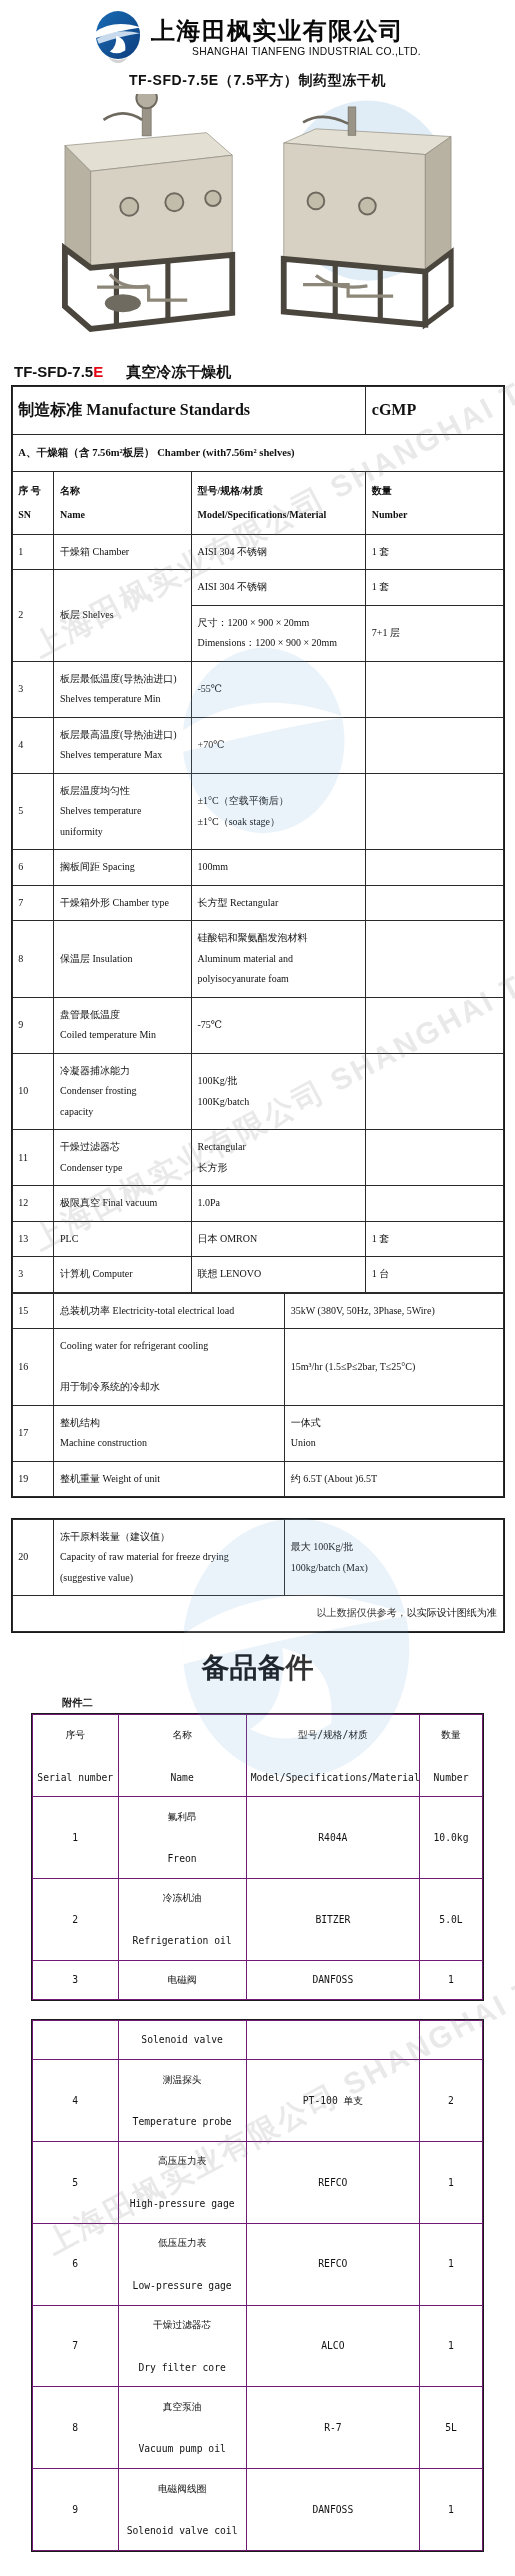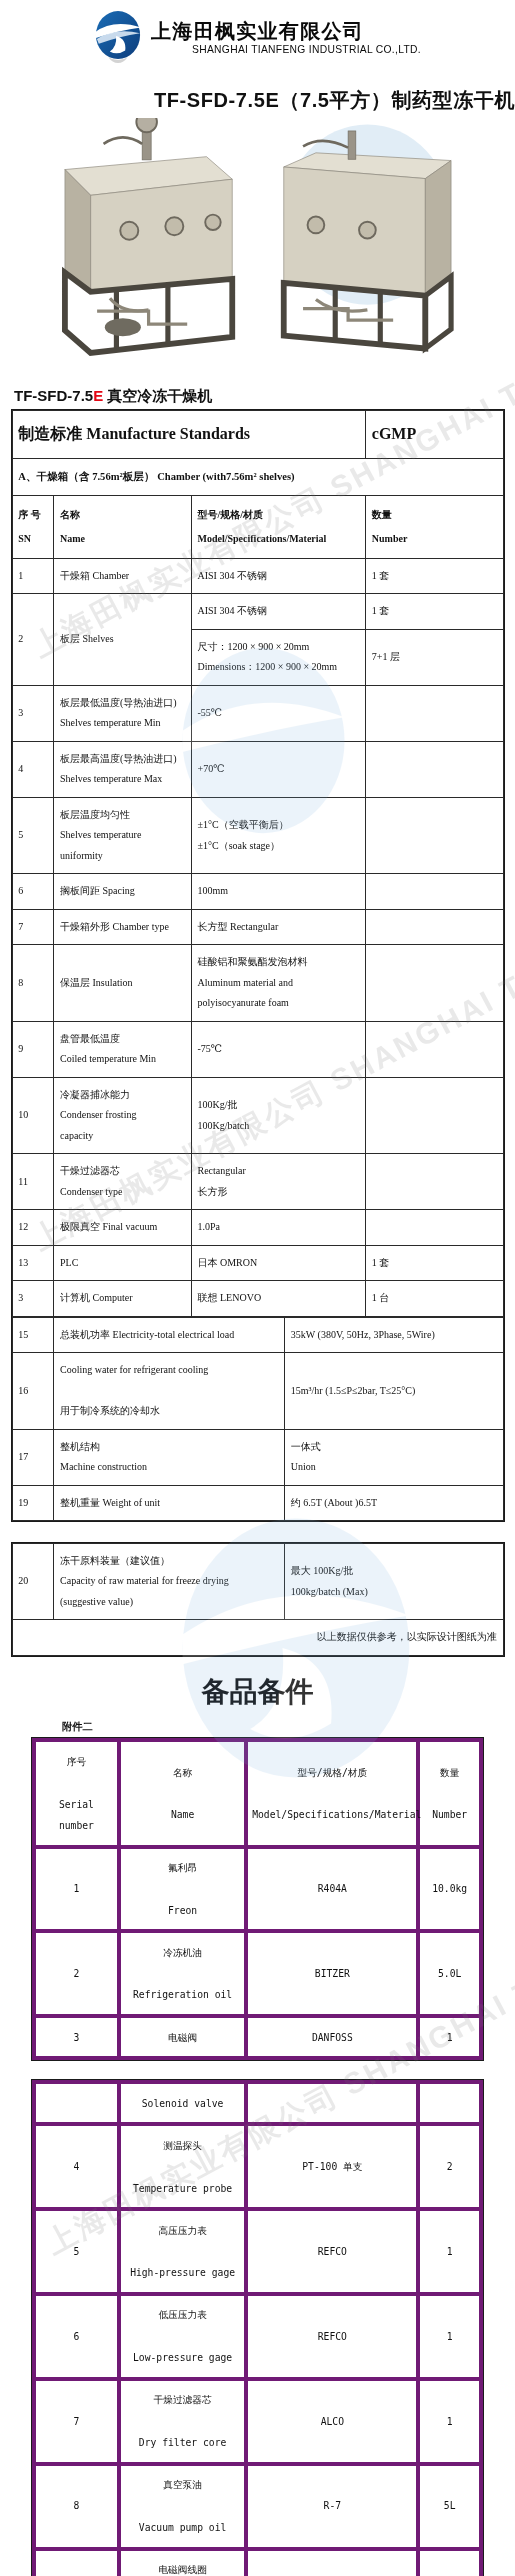--- a/index.html
+++ b/index.html
@@ -1,44 +1,44 @@
 <!DOCTYPE html>
 <html style="font-size:10.3px"><head>
 <meta charset="utf-8">
 <style>
   html,body{margin:0;padding:0;background:#fff;}
   body{width:515px;min-height:2576px;position:relative;font-family:"Liberation Serif","DejaVu Serif",serif;color:#111;overflow:hidden;}
   
   .brand{display:flex;justify-content:center;align-items:center;gap:9px;padding-top:7.7px;height:59px;}
   .brand-text{text-align:left;}
-  .brand-cn{font-family:"Liberation Sans","DejaVu Sans",sans-serif;font-weight:bold;font-size:20px;letter-spacing:1.3px;color:#0a0a0a;line-height:1.1;}
+  .brand-cn{font-family:"Liberation Sans","DejaVu Sans",sans-serif;font-weight:bold;font-size:24px;letter-spacing:1.3px;color:#0a0a0a;line-height:1.1;}
   .brand-en{font-family:"Liberation Sans","DejaVu Sans",sans-serif;font-size:10.3px;letter-spacing:0.3px;color:#0a0a0a;margin-top:1.9px;margin-left:41px;}
   
-  .page-title{font-family:"Liberation Sans","DejaVu Sans",sans-serif;font-weight:bold;font-size:20px;letter-spacing:0.6px;text-align:right;margin-top:20px;}
+  .page-title{font-family:"Liberation Sans","DejaVu Sans",sans-serif;font-weight:bold;font-size:14px;letter-spacing:0.6px;text-align:center;margin-top:5px;}
   
   .photo-top{display:block;margin:3.9px auto 0;}
   
   .spec-head{margin:14px 0 3.9px 14px;font-family:"Liberation Sans","DejaVu Sans",sans-serif;font-weight:bold;font-size:15px;}
   .spec-head .red{color:#e30613;}
-  .spec-head .sub{margin-left:4px;}
+  .spec-head .sub{margin-left:23px;}
   
   .tbl-wrap{width:492px;margin:2.6px auto 0;border:1.9px solid #1a1a1a;}
   .tbl-wrap table{width:100%;border-collapse:collapse;table-layout:fixed;}
   .tbl-wrap td{border:1px solid #2a2a2a;padding:7px 5.8px;font-size:10px;line-height:2.05;vertical-align:middle;white-space:pre-line;word-wrap:break-word;}
   td.manu{font-weight:bold;font-size:16px;}
   td.grpA{font-weight:bold;font-size:10.6px;border-top:1.9px solid #1a1a1a;border-bottom:1.3px solid #2a2a2a;}
   td.colhead{font-weight:bold;line-height:2.4;}
   .tbl-gap{height:16.7px;}
   .note-row{text-align:right;font-size:10px;border-top:1.9px solid #1a1a1a;}
   
   .spares-title{font-family:"Liberation Sans","DejaVu Sans",sans-serif;font-weight:bold;font-size:28px;text-align:center;margin:16.7px 0 9px;}
   .attach-label{font-family:"DejaVu Sans Mono","Liberation Mono",monospace;font-size:10.3px;margin:0 0 3px 62px;font-weight:bold;}
   .spares-wrap{width:451px;margin:0 auto;border:1.6px solid #1a1a1a;}
   .spares-wrap table{width:100%;border-collapse:collapse;table-layout:fixed;}
-  .spares-wrap td{border:4px solid #701a75;padding:8.4px 3.9px;font-family:"DejaVu Sans Mono","Liberation Mono",monospace;font-size:9.7px;line-height:2.2;text-align:center;vertical-align:middle;white-space:pre-line;}
+  .spares-wrap td{border:1px solid #701a75;padding:8.4px 3.9px;font-family:"DejaVu Sans Mono","Liberation Mono",monospace;font-size:9.7px;line-height:2.2;text-align:center;vertical-align:middle;white-space:pre-line;}
   .spares-gap{height:18px;}
   
   .wm{position:absolute;pointer-events:none;white-space:nowrap;font-family:"Liberation Sans",sans-serif;font-weight:bold;z-index:5;}
   .wm-text{color:rgba(120,120,120,0.16);font-size:30px;transform:rotate(-28deg);transform-origin:left top;letter-spacing:2.6px;}
   .wm-logo{opacity:.14;}
 </style>
 </head>
 <body>
 
 <div class="wm wm-text" style="left:26px;top:631px;">上海田枫实业有限公司 SHANGHAI TIANFENG INDUSTRIAL CO.,LTD</div>

